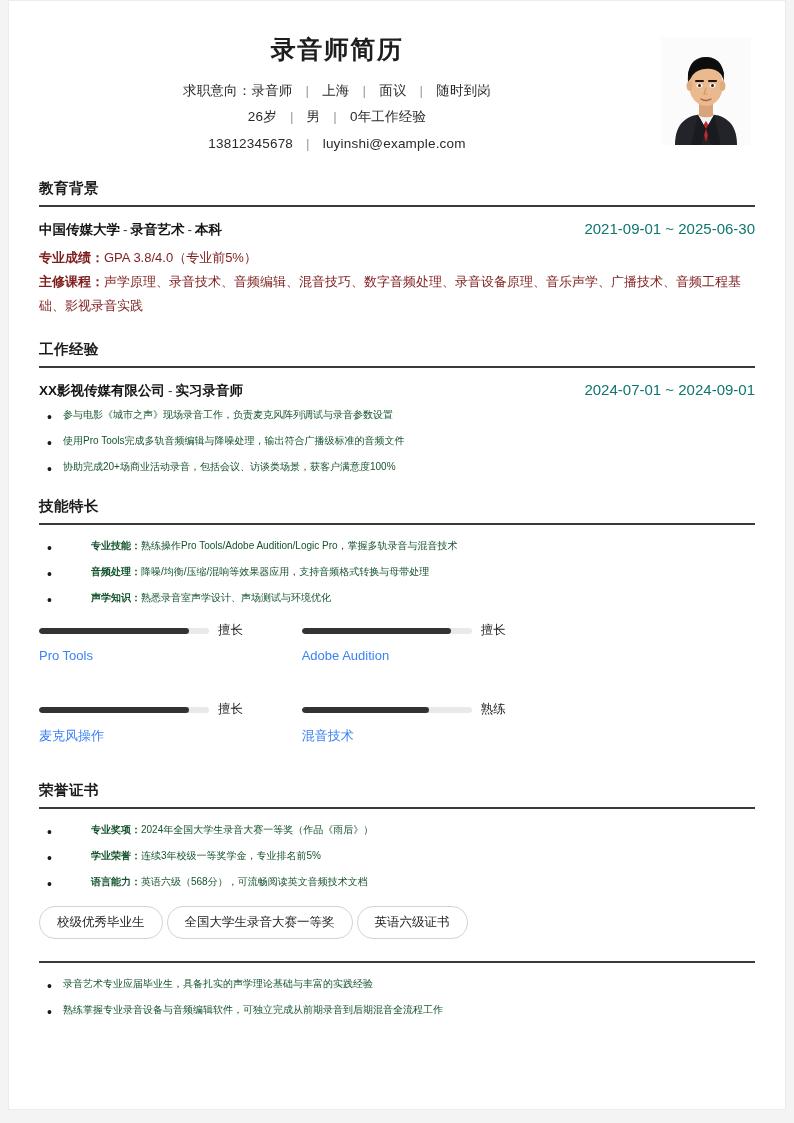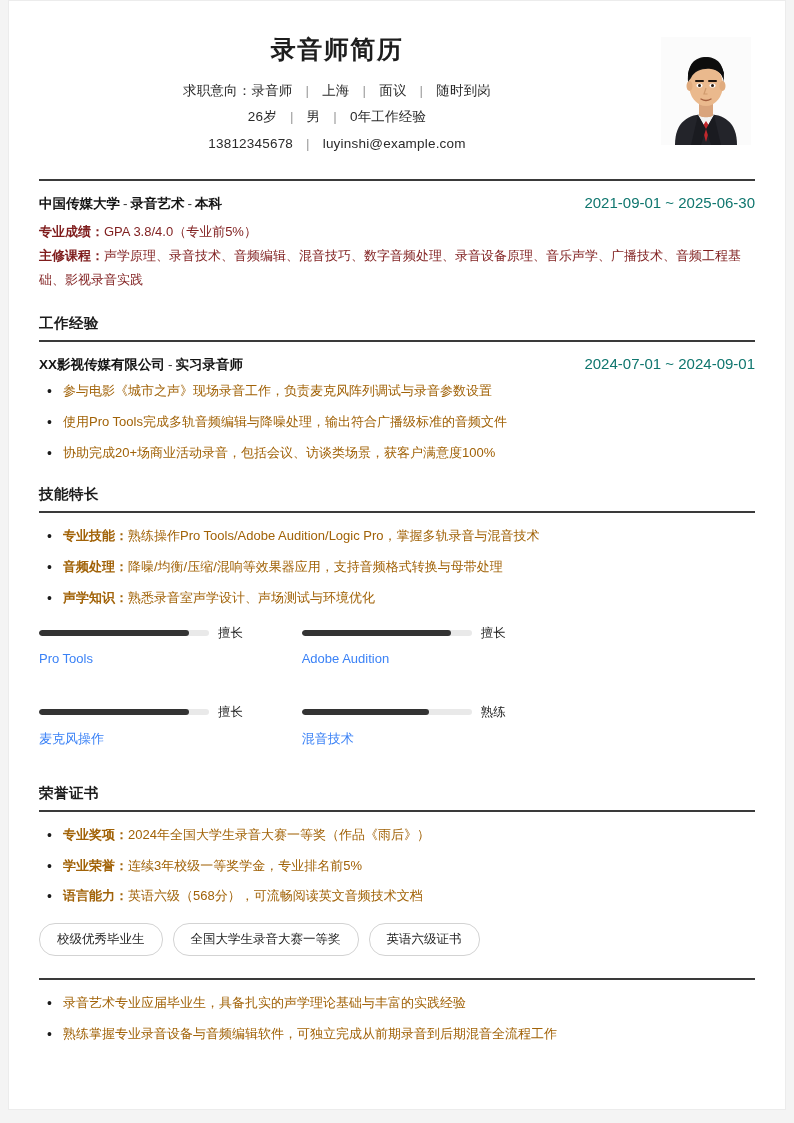--- a/index.html
+++ b/index.html
@@ -100,35 +100,35 @@
     color: #7f1d1d;
     line-height: 1.85;
   }
   .detail-line b { font-weight: bold; }
 
   
   ul.bullets { list-style: none; margin-top: 4px; }
   ul.bullets li {
     position: relative;
     padding-left: 24px;
-    font-size: 13px;
-    color: #a16207;
+    font-size: 10px;
+    color: #14532d;
     line-height: 1.6;
     margin-bottom: 10px;
   }
   ul.bullets li:last-child { margin-bottom: 0; }
   ul.bullets li::before {
     content: "•";
     position: absolute;
     left: 8px;
     top: -1px;
     font-size: 14px;
     color: #1a1a1a;
   }
-  ul.bullets li b { font-weight: bold; }
+  ul.bullets li b { font-weight: bold; margin-left: 28px; }
 
   
   .skillbars {
     display: flex;
     flex-wrap: wrap;
     margin-top: 16px;
     gap: 24px;
   }
   .skillbar {
     width: 33.33%;
@@ -161,21 +161,21 @@
   .skill-name {
     font-size: 13px;
     color: #3b82f6;
     margin-top: 9px;
   }
 
   
   .tags {
     display: flex;
     flex-wrap: wrap;
-    gap: 10px;
+    gap: 4px;
     margin-top: 16px;
     text-align: right;
   }
   .tag {
     border: 1px solid #d3d3d3;
     border-radius: 16px;
     padding: 7px 17px;
     font-size: 12.5px;
     color: #1f1f1f;
     background: #fff;
@@ -246,20 +246,21 @@
         <circle cx="51.5" cy="48.5" r="1.5" fill="#2a1d13"></circle>
 
         <path d="M45 51 L43 57 L46.5 57" fill="none" stroke="#cf9a6d" stroke-width="1.2"></path>
 
         <path d="M40 62 Q45 65 50 62" fill="none" stroke="#a4603f" stroke-width="1.4" stroke-linecap="round"></path>
       </svg>
     </div>
   </div>
 
   <div class="section">
+    <div class="section-title">教育背景</div>
     <div class="section-rule"></div>
 
     <div class="entry-head">
       <div class="entry-title">
         <b>中国传媒大学</b><span class="sep">-</span><b>录音艺术</b><span class="sep">-</span><b>本科</b>
       </div>
       <div class="entry-date">2021-09-01 ~ 2025-06-30</div>
     </div>
 
     <div class="detail-line">

